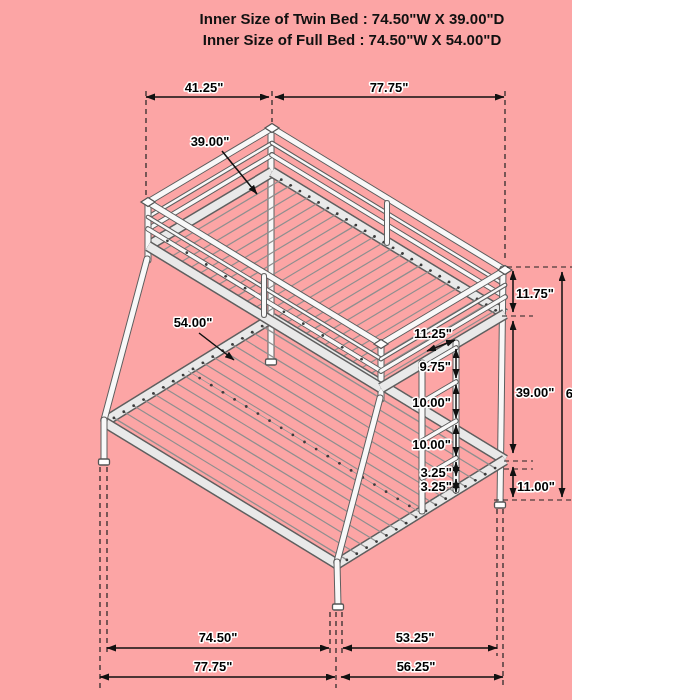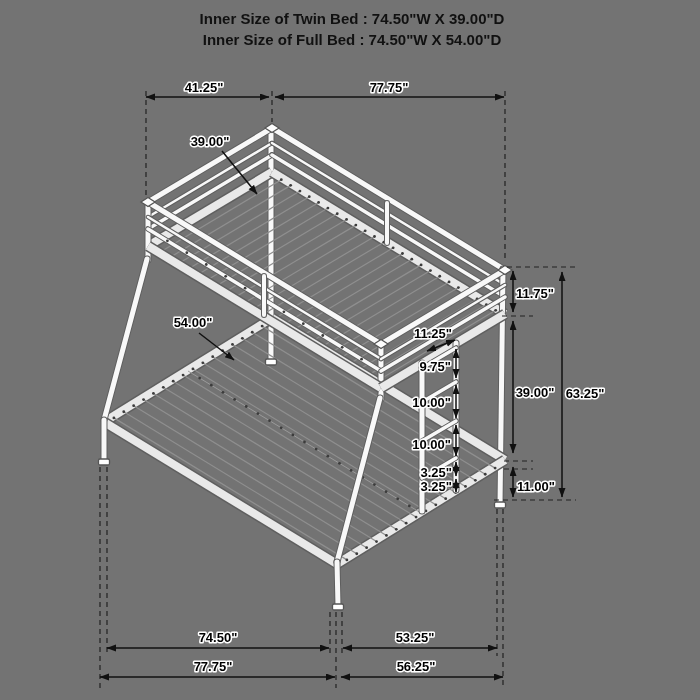--- a/index.html
+++ b/index.html
@@ -1,16 +1,16 @@
 <!DOCTYPE html>
 <html><head>
 <meta charset="utf-8">
 <style>
   html,body{margin:0;padding:0;background:#fff;}
-  .stage{width:700px;height:700px;position:relative;background:#737373;overflow:hidden;}
+  .stage{width:572px;height:700px;position:relative;background:#fca5a5;overflow:hidden;}
   svg{display:block;}
   text.title{font:bold 15px "Liberation Sans",sans-serif;fill:#111;text-anchor:middle;}
   text.dim{font:bold 13px "Liberation Sans",sans-serif;fill:#000;text-anchor:middle;
            paint-order:stroke;stroke:#fff;stroke-width:3px;stroke-linejoin:round;}
   text.end{text-anchor:end;}
   .dim-line{stroke:#111;stroke-width:1.5;fill:none;}
   .dash{stroke:#222;stroke-width:1.2;fill:none;stroke-dasharray:5 4;}
 </style>
 </head>
 <body>

